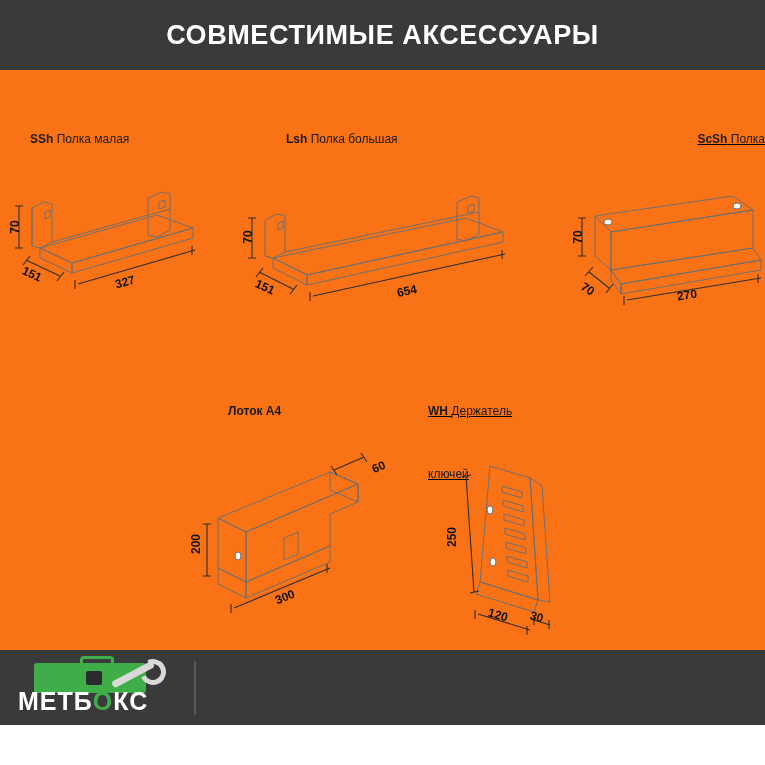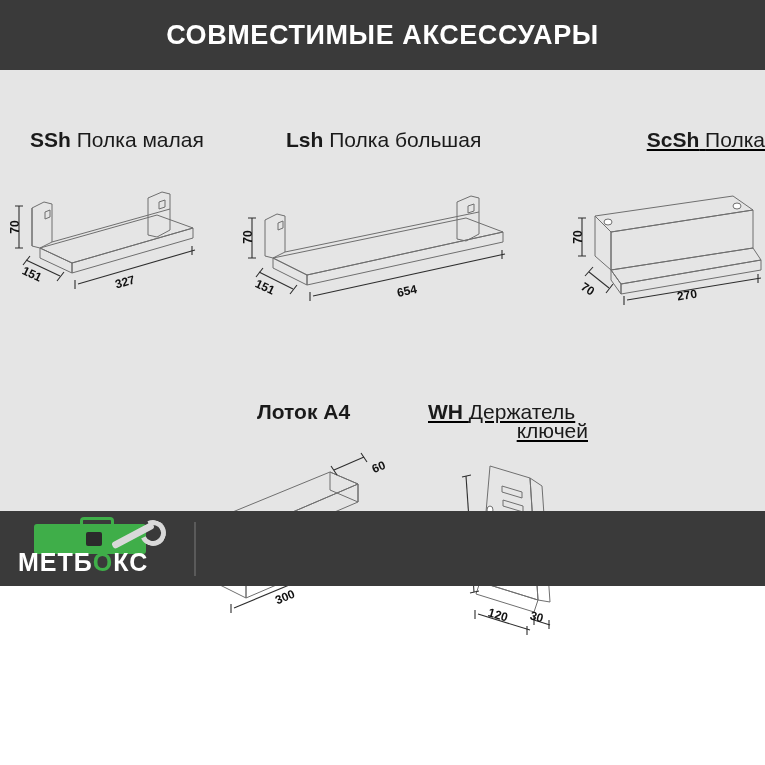--- a/index.html
+++ b/index.html
@@ -10,22 +10,22 @@
     width: 765px;
     height: 765px;
     background: #ffffff;
     font-family: "Liberation Sans", sans-serif;
     overflow: hidden;
     position: relative;
   }
   .page {
     position: relative;
     width: 765px;
-    height: 586px;
-    background: #e5e5e5;
+    height: 725px;
+    background: #f97316;
   }
   
   .header {
     position: absolute;
     left: 0;
     top: 0;
     width: 765px;
     height: 70px;
     background: #3a3a3a;
     display: flex;
@@ -132,21 +132,21 @@
     width: 2px;
     height: 54px;
     background: #5a5a5a;
     margin-left: 6px;
   }
   
   .item {
     position: absolute;
   }
   .item-label {
-    font-size: 21px;
+    font-size: 12px;
     color: #1a1a1a;
     line-height: 19px;
   }
   .item-label .code {
     font-weight: bold;
   }
   .drawing {
     position: absolute;
   }
   .dim {
@@ -263,21 +263,21 @@
       <path class="ln-d" d="M24 82 L44 98"></path>
       <path class="ln-d" d="M20 86 L28 77 M41 103 L48 94"></path>
       <path class="ln-d" d="M62 110 L196 88"></path>
       <path class="ln-d" d="M59 106 L59 115 M193 84 L193 93"></path>
     </svg>
     <div class="dim" style="left:6px; top:40px; transform:rotate(-90deg);">70</div>
     <div class="dim" style="left:16px; top:92px; transform:rotate(33deg);">70</div>
     <div class="dim" style="left:112px; top:98px; transform:rotate(-9deg);">270</div>
   </div>
 
-  <div class="item" style="left:228px; top:402px; width:200px;margin-left:29px;">
+  <div class="item" style="left:228px; top:402px; width:200px;">
     <div class="item-label">
       <span class="code">Лоток</span>
       <span class="code">A4</span>
     </div>
   </div>
   <div class="drawing" style="left:180px; top:450px;">
     <svg width="220" height="180" viewBox="0 0 220 180">
 
       <path class="ln" d="M38 68 L150 22 L178 34 L66 82 Z" fill="#efefef"></path>
 
@@ -305,21 +305,21 @@
     <div class="dim" style="left:6px; top:87px; transform:rotate(-90deg);">200</div>
     <div class="dim" style="left:95px; top:140px; transform:rotate(-22deg);">300</div>
   </div>
 
   <div class="item" style="left:428px; top:402px; width:160px;text-decoration:underline;">
     <div class="item-label">
       <div>
         <span class="code">WH</span>
         <span>Держатель</span>
       </div>
-      <div style="text-align:right;">ключей</div>
+      <div style="text-align:left;margin-top:44px;">ключей</div>
     </div>
   </div>
   <div class="drawing" style="left:430px; top:450px;">
     <svg width="160" height="185" viewBox="0 0 160 185">
 
       <path class="ln" d="M60 16 L100 28 L108 150 L50 132 Z" fill="#ebebeb"></path>
 
       <path class="ln" d="M100 28 L112 36 L120 152 L108 150 Z" fill="#d6d6d6"></path>
 
       <path class="ln" d="M50 132 L108 150 L104 162 L46 144 Z" fill="#dcdcdc"></path>

